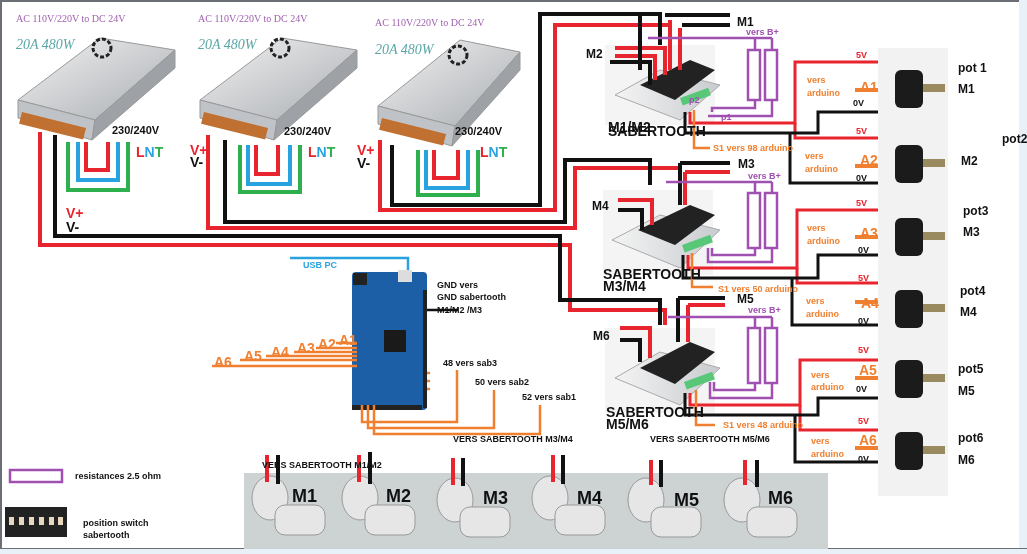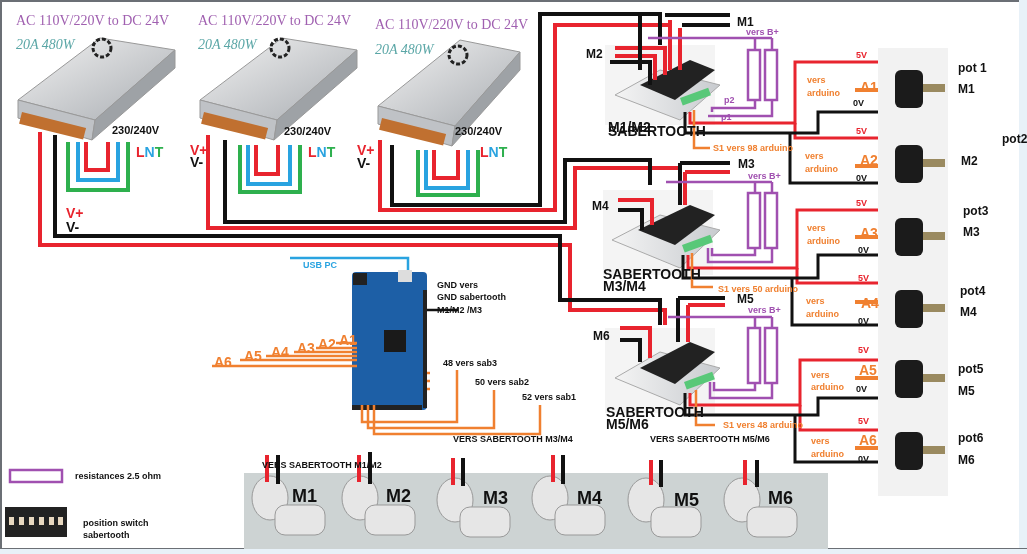--- a/index.html
+++ b/index.html
@@ -3,21 +3,21 @@
 <meta charset="utf-8">
 <style>
   html,body{margin:0;padding:0;background:#fff;}
   body{width:1027px;height:554px;position:relative;overflow:hidden;font-family:"Liberation Sans",sans-serif;}
   #frame{position:absolute;left:0;top:0;width:1027px;height:554px;box-sizing:border-box;border-top:2px solid #6b6f75;border-left:2px solid #6b6f75;}
   #rightstrip{position:absolute;right:0;top:0;width:8px;height:554px;background:#e8f1f8;}
   #bottomstrip{position:absolute;left:0;bottom:0;width:1027px;height:5px;background:#e8f1f8;border-top:1px solid #6b6f75;}
   svg{position:absolute;left:0;top:0;}
   .t{position:absolute;white-space:nowrap;font-weight:bold;line-height:1;}
   .serif{font-family:"Liberation Serif",serif;font-weight:normal;}
-  .psu-top{color:#a060b0;font-size:14px;}
+  .psu-top{color:#a060b0;font-size:10px;}
   .psu-amp{color:#5aa6a6;font-size:14px;font-style:italic;}
   .blk{color:#111;}
   .red{color:#e8242e;}
   .blu{color:#29a3e0;}
   .grn{color:#2eb04e;}
   .org{color:#f08030;}
   .pur{color:#a050b0;}
   .s9{font-size:9px;}
   .s10{font-size:14px;}
   .s11{font-size:11px;}
@@ -287,21 +287,21 @@
 <div class="t red s10" style="left:66px;top:206px">V+</div>
 <div class="t blk s10" style="left:66px;top:220px">V-</div>
 <div class="t red s10" style="left:190px;top:143px">V+</div>
 <div class="t blk s10" style="left:190px;top:155px">V-</div>
 <div class="t red s10" style="left:357px;top:143px">V+</div>
 <div class="t blk s10" style="left:357px;top:156px">V-</div>
 
 <div class="t blk s12" style="left:737px;top:16px">M1</div>
 <div class="t blk s12" style="left:586px;top:48px">M2</div>
 <div class="t pur s9" style="left:746px;top:28px">vers B+</div>
-<div class="t pur s9" style="left:724px;top:96px">p2</div>
+<div class="t pur s9" style="left:689px;top:96px">p2</div>
 <div class="t pur s9" style="left:721px;top:113px">p1</div>
 <div class="t blk s10" style="left:608px;top:124px">SABERTOOTH</div>
 <div class="t blk s10" style="left:608px;top:120px">M1/M2</div>
 <div class="t org s9" style="left:713px;top:144px">S1 vers 98 arduino</div>
 
 <div class="t blk s12" style="left:738px;top:158px">M3</div>
 <div class="t blk s12" style="left:592px;top:200px">M4</div>
 <div class="t pur s9" style="left:748px;top:172px">vers B+</div>
 <div class="t blk s10" style="left:603px;top:267px">SABERTOOTH</div>
 <div class="t blk s10" style="left:603px;top:279px">M3/M4</div>

